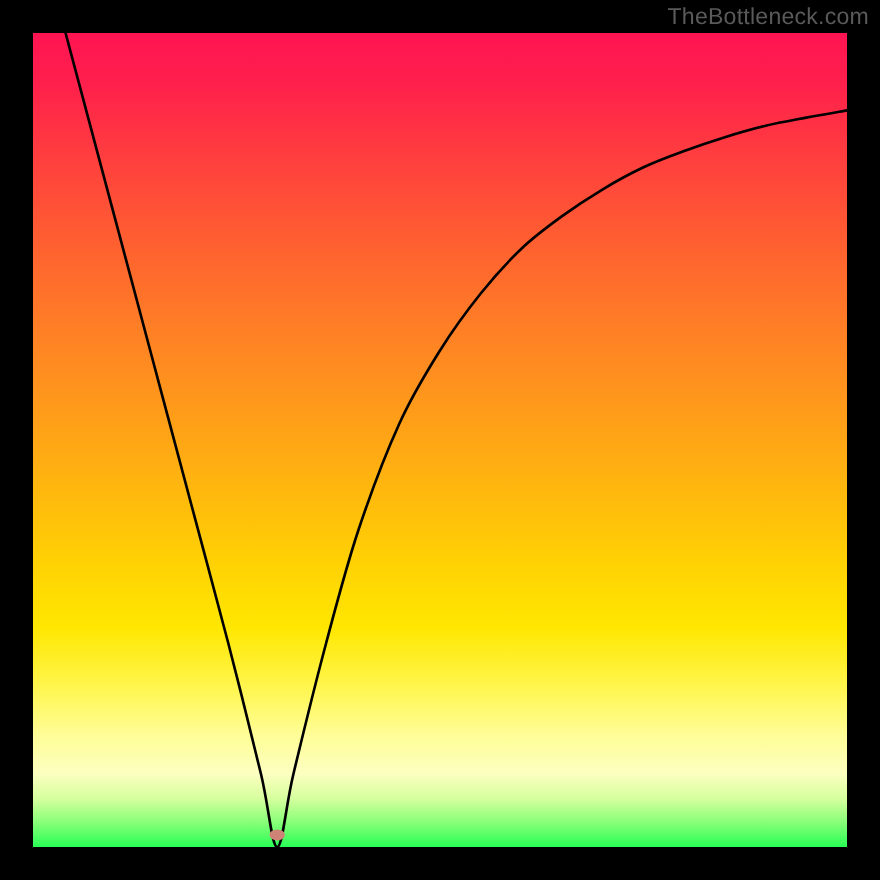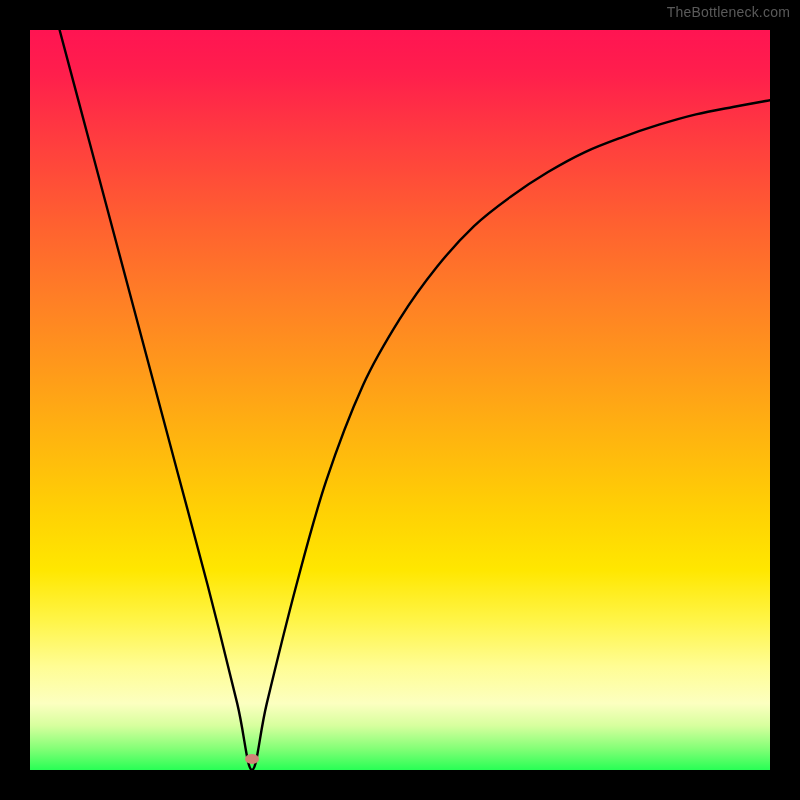--- a/index.html
+++ b/index.html
@@ -14,21 +14,21 @@
     position: relative;
     width: 800px;
     height: 800px;
     background: #000;
   }
   .watermark {
     position: absolute;
     top: 4px;
     right: 10px;
     color: #5a5a5a;
-    font-size: 14px;
+    font-size: 21px;
     font-weight: 500;
     z-index: 5;
     letter-spacing: 0.2px;
   }
   .plot-area {
     position: absolute;
     left: 30px;
     top: 30px;
     width: 740px;
     height: 740px;

